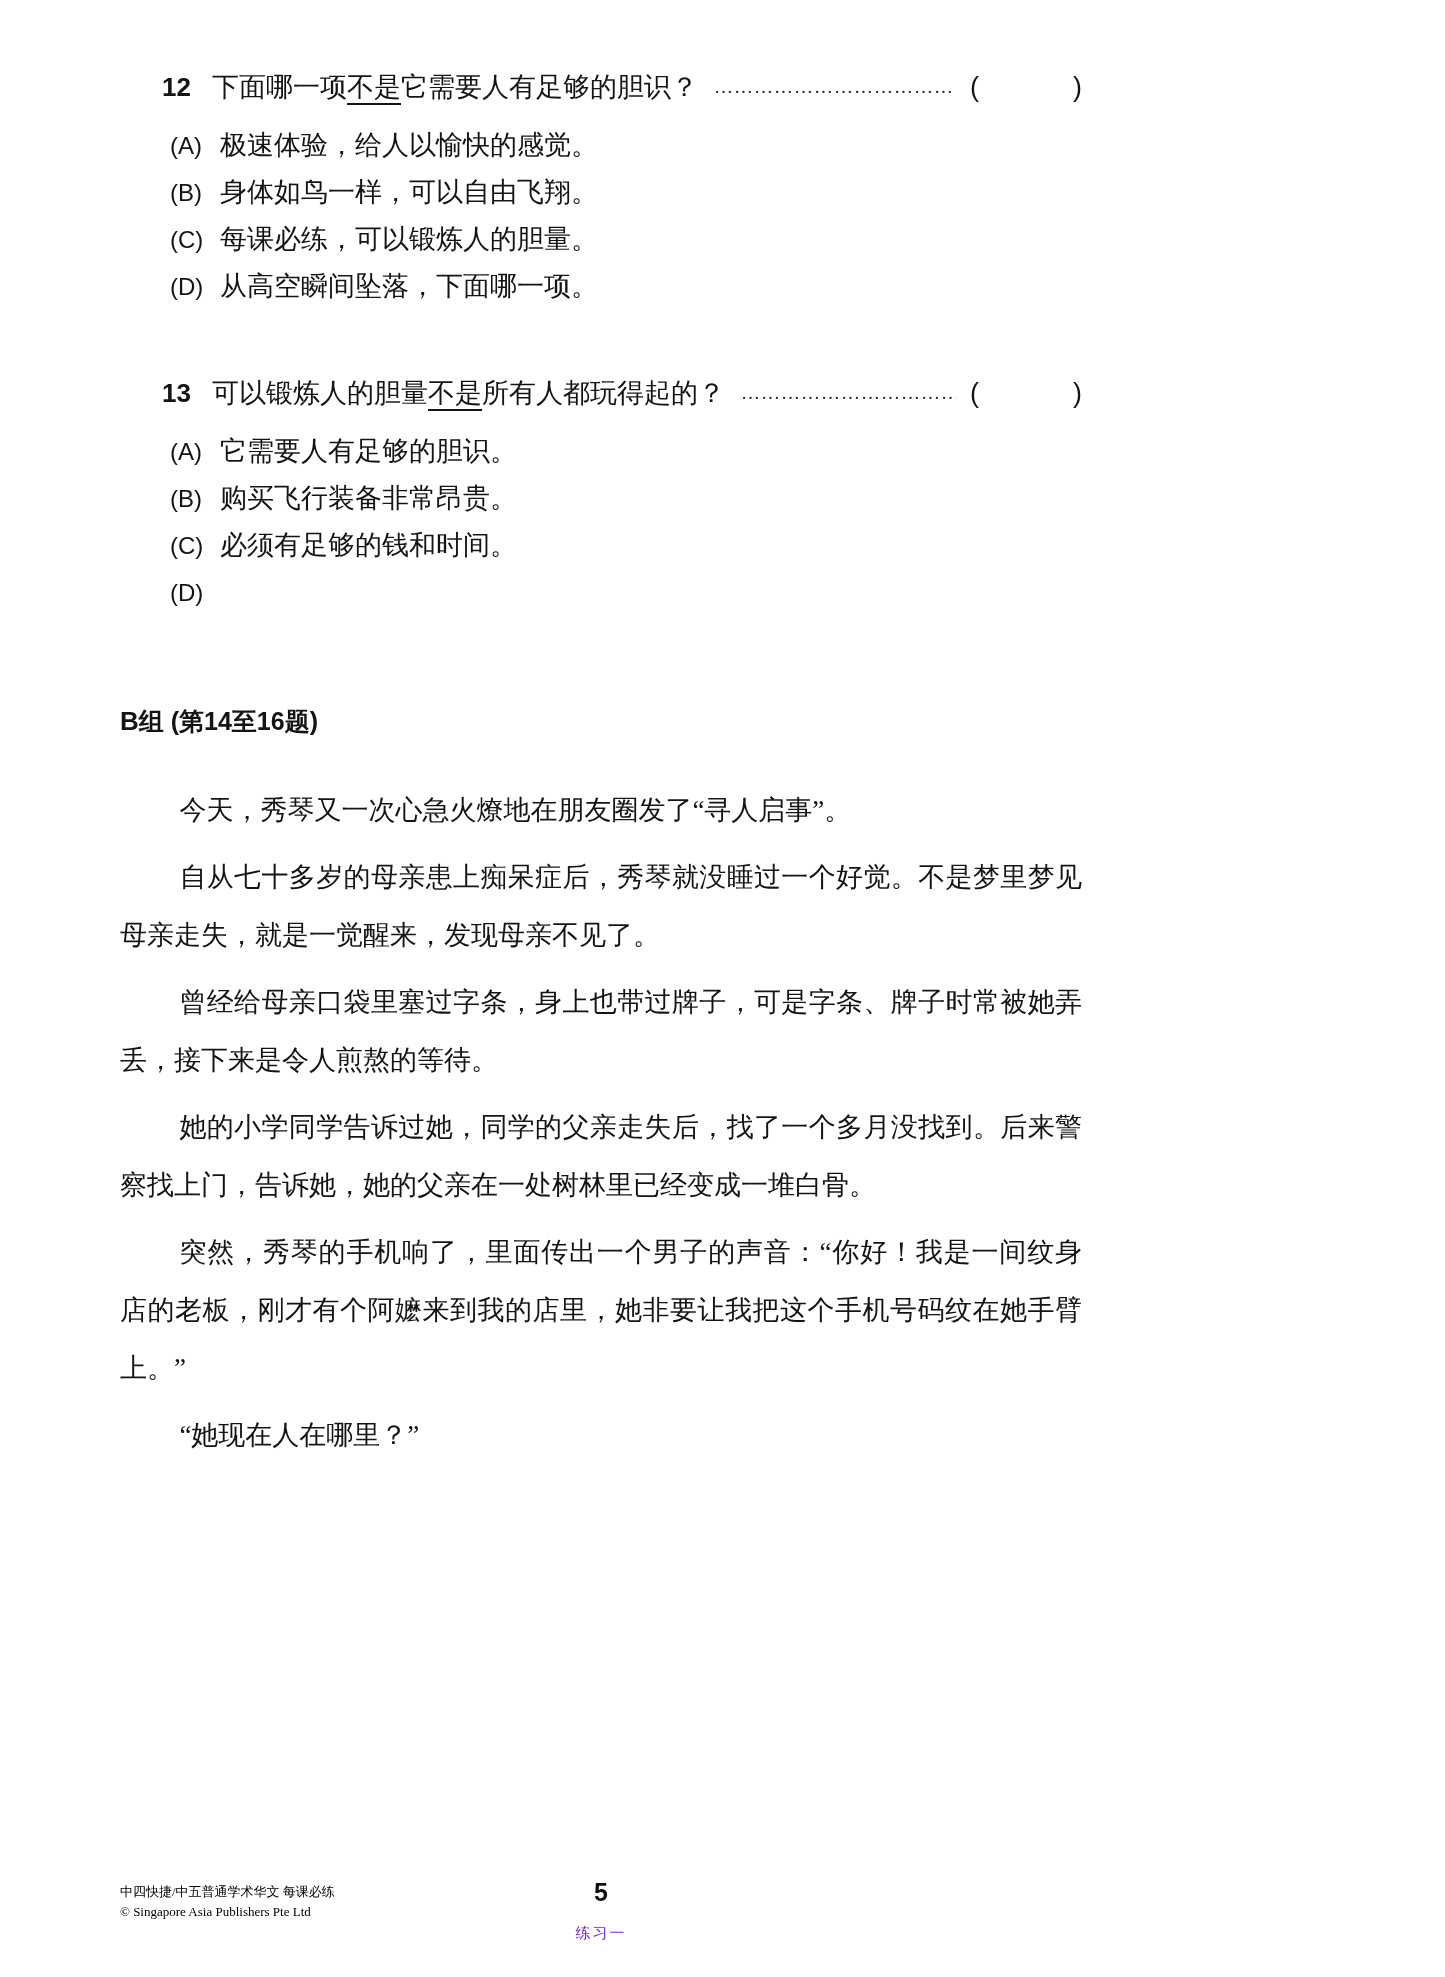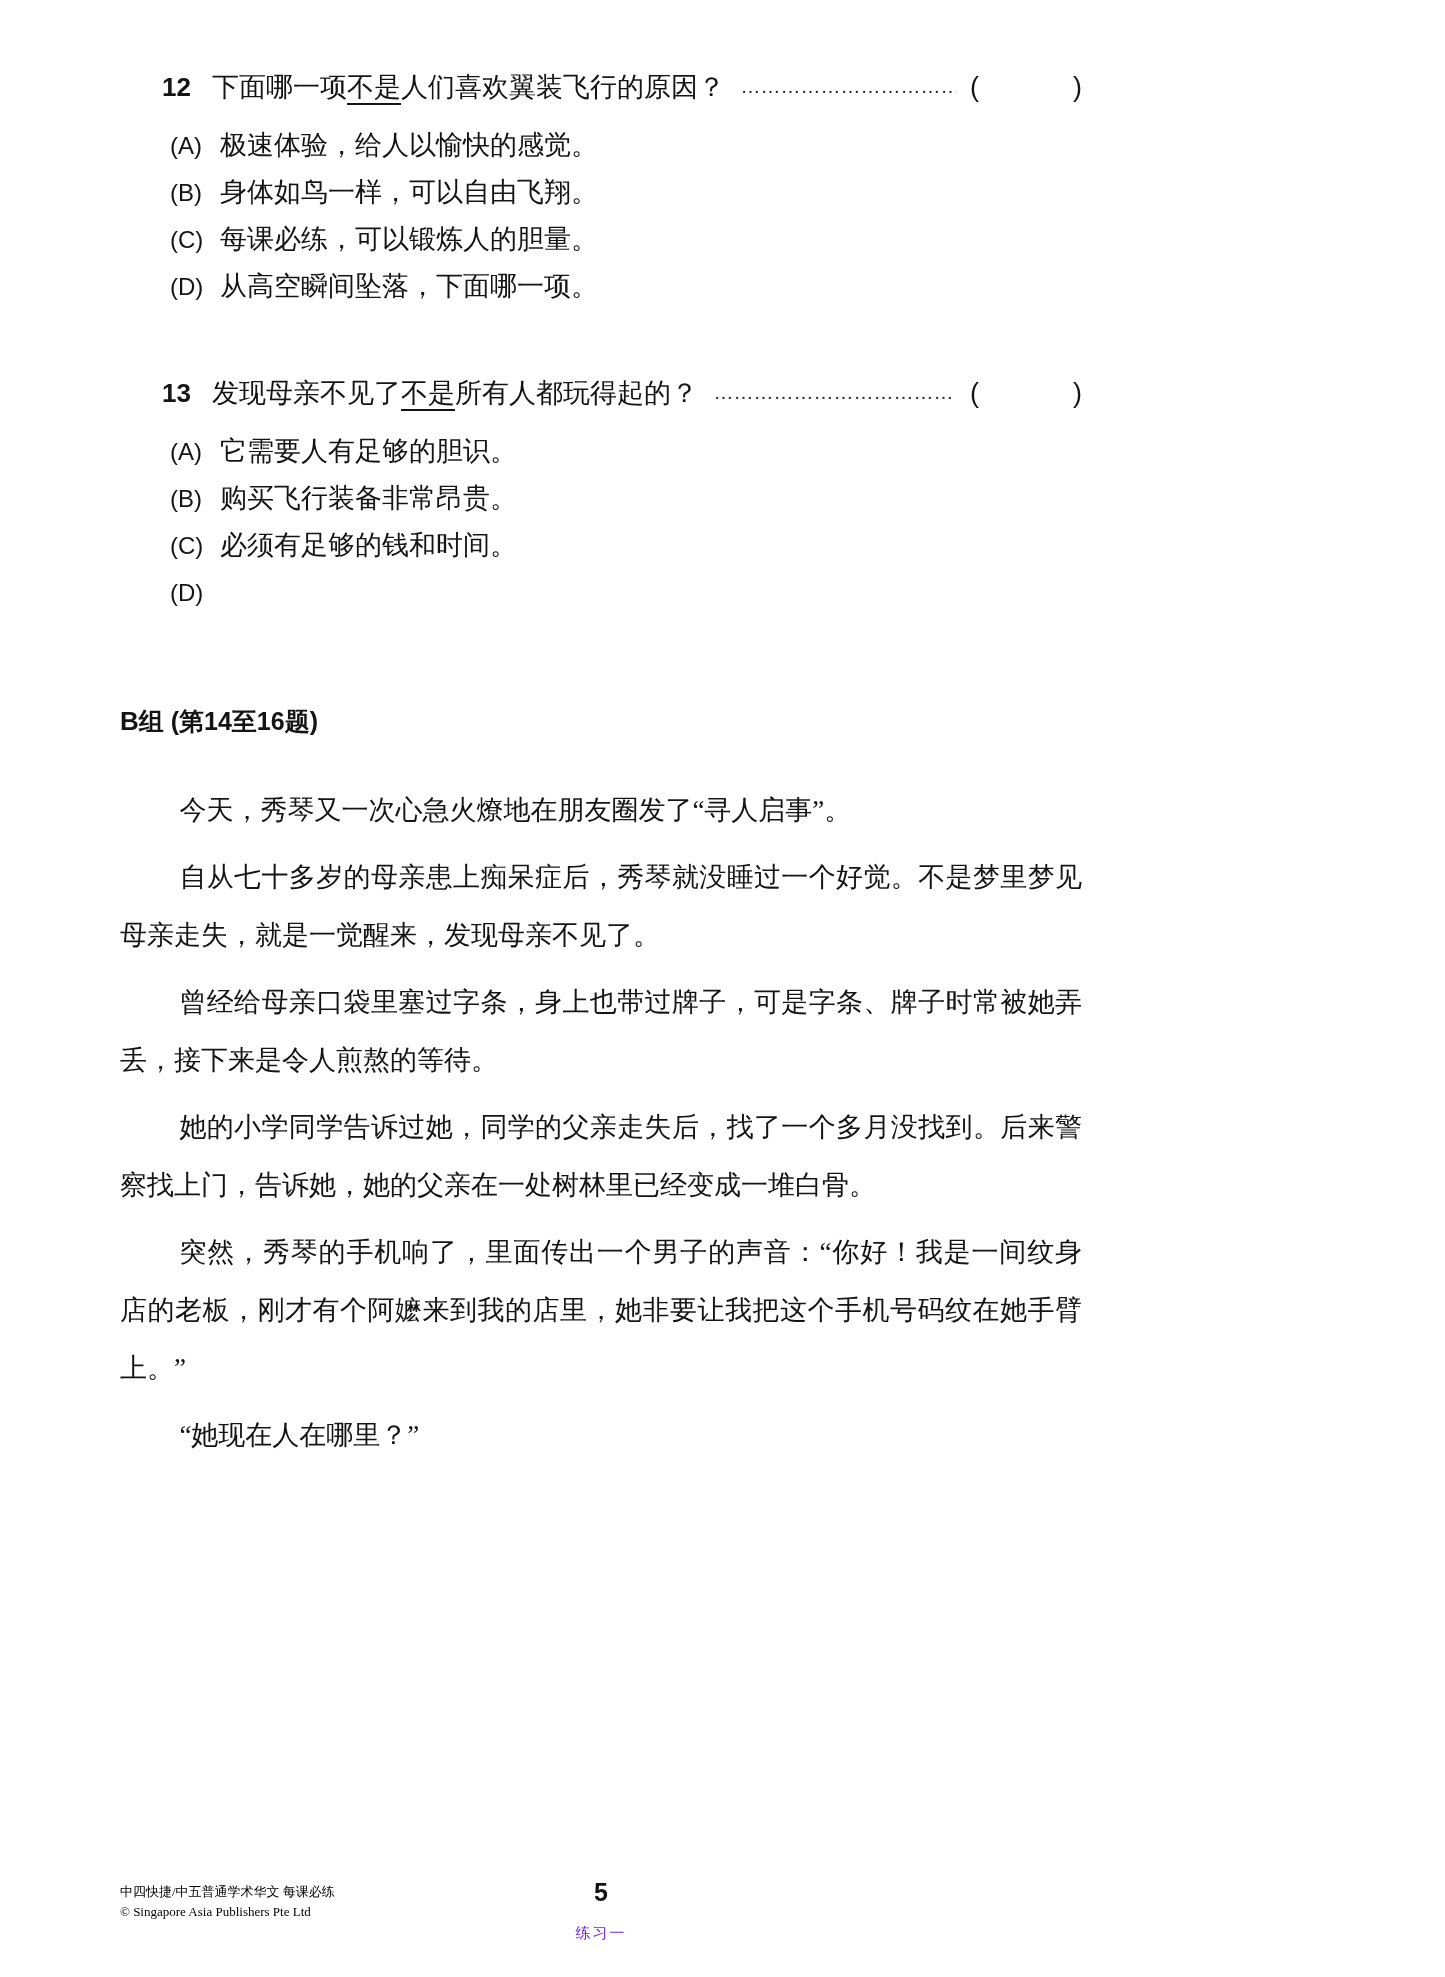--- a/index.html
+++ b/index.html
@@ -131,21 +131,21 @@
   }
 </style>
 </head>
 <body>
 
 <div class="content">
 
   <section class="question">
     <div class="q-head">
       <span class="q-num">12</span>
-      <span class="q-text"><span>下面哪一项</span><span class="q-underline">不是</span><span>人们喜欢翼装飞行的原因？</span></span>
+      <span class="q-text"><span>下面哪一项</span><span class="q-underline">不是</span><span>它需要人有足够的胆识？</span></span>
       <span class="q-leader">…………………………………………………………………………</span>
       <span class="q-brackets">
           <span>(</span>
           <span>)</span>
         </span>
     </div>
     <div class="options">
       <div class="option">
         <span class="option-label">(A)</span>
         <span class="option-text">极速体验，给人以愉快的感觉。</span>
@@ -161,21 +161,21 @@
       <div class="option">
         <span class="option-label">(D)</span>
         <span class="option-text">从高空瞬间坠落，下面哪一项。</span>
       </div>
     </div>
   </section>
 
   <section class="question">
     <div class="q-head">
       <span class="q-num">13</span>
-      <span class="q-text"><span>发现母亲不见了</span><span class="q-underline">不是</span><span>所有人都玩得起的？</span></span>
+      <span class="q-text"><span>可以锻炼人的胆量</span><span class="q-underline">不是</span><span>所有人都玩得起的？</span></span>
       <span class="q-leader">…………………………………………………………………………</span>
       <span class="q-brackets">
           <span>(</span>
           <span>)</span>
         </span>
     </div>
     <div class="options">
       <div class="option">
         <span class="option-label">(A)</span>
         <span class="option-text">它需要人有足够的胆识。</span>

